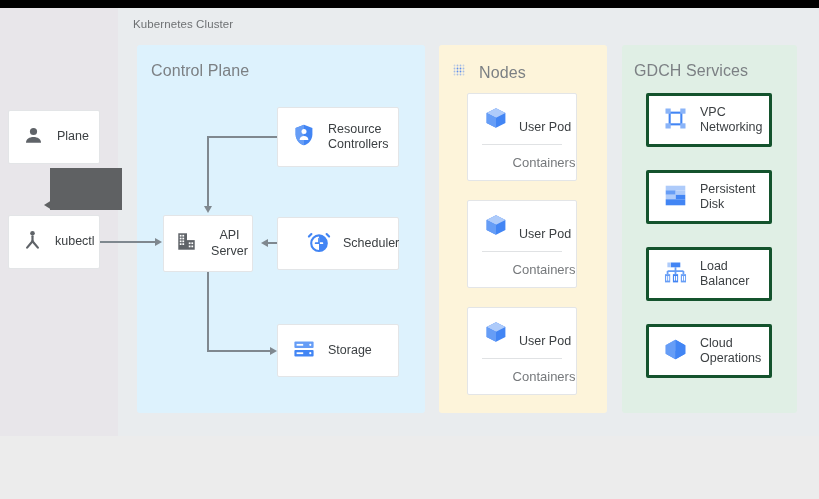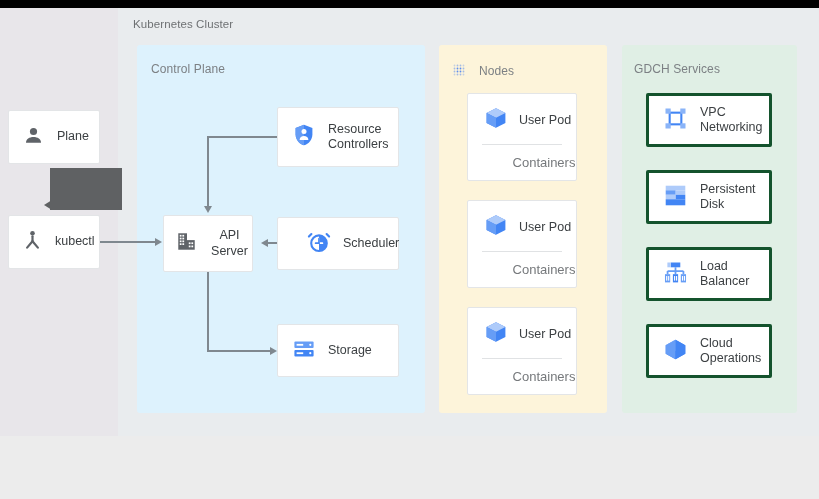--- a/index.html
+++ b/index.html
@@ -21,21 +21,21 @@
   .slab-main{position:absolute;left:118px;top:8px;width:701px;height:428px;background:#e9ecee;}
 
   
   .cluster-title{
     position:absolute;left:133px;top:18px;
     font-size:11.5px;color:#6e7173;letter-spacing:.1px;
   }
 
   
   .panel{position:absolute;border-radius:3px;}
-  .panel-label{position:absolute;font-size:12px;color:#7c8084;letter-spacing:.1px;}
+  .panel-label{position:absolute;font-size:16px;color:#7c8084;letter-spacing:.1px;}
 
   #panel-control{left:137px;top:45px;width:288px;height:368px;background:#ddf2fd;}
   #panel-nodes  {left:439px;top:45px;width:168px;height:368px;background:#fdf4da;}
   #panel-gdch   {left:622px;top:45px;width:175px;height:368px;background:#e0efe5;}
 
   
   .card{
     position:absolute;background:#fff;border:1px solid #e3e5e7;border-radius:2px;
     box-sizing:border-box;display:flex;align-items:center;
   }
@@ -62,21 +62,21 @@
   #card-rescontrol{left:277px;top:107px;width:122px;height:60px;padding-left:14px;gap:12px;}
   #card-api       {left:163px;top:215px;width:90px;height:57px;padding-left:12px;gap:10px;text-align:center;}
   #card-sched     {left:277px;top:217px;width:122px;height:53px;padding-left:29px;gap:12px;}
   #card-storage   {left:277px;top:324px;width:122px;height:53px;padding-left:14px;gap:12px;}
 
   
   .podcard{
     position:absolute;background:#fff;border:1px solid #e3e5e7;border-radius:2px;
     box-sizing:border-box;display:flex;flex-direction:column;
   }
-  .pod-top{display:flex;align-items:center;gap:11px;padding:12px 0 10px 16px;}
+  .pod-top{display:flex;align-items:flex-end;gap:11px;padding:12px 0 10px 16px;}
   .pod-top .lbl{font-size:12.5px;color:#3c4043;}
   .pod-div{height:1px;background:#e0e2e4;margin:0 14px;}
   .pod-bot{flex:1;display:flex;align-items:center;justify-content:center;
            font-size:13px;color:#76797c;padding-left:44px;}
   #pod-1{left:467px;top:93px;width:110px;height:88px;}
   #pod-2{left:467px;top:200px;width:110px;height:88px;}
   #pod-3{left:467px;top:307px;width:110px;height:88px;}
 
   
   .gcard{

